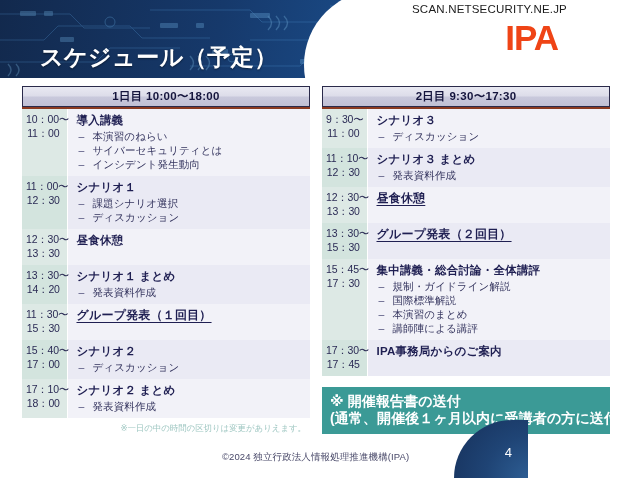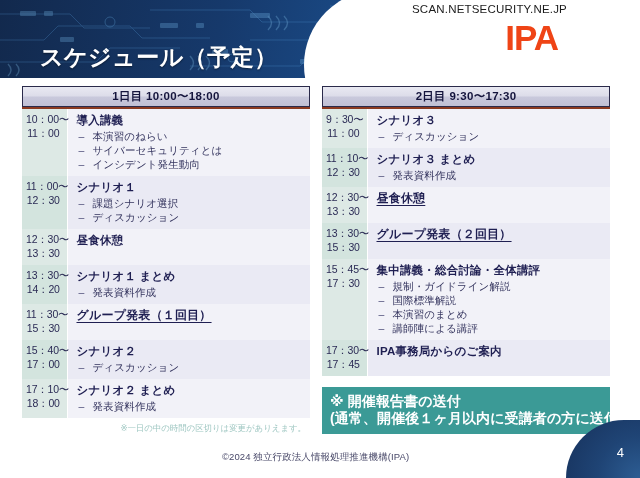--- a/index.html
+++ b/index.html
@@ -196,21 +196,21 @@
     line-height: 17px;
     letter-spacing: .1px;
   }
   .notice div { white-space: nowrap; }
 
   
   .footer {
     position: absolute;
     left: 0;
     bottom: 0;
-    width: 640px;
+    width: 528px;
     height: 38px;
   }
   .copyright {
     position: absolute;
     left: 222px;
     top: 11px;
     font-size: 9.5px;
     color: #4a4a6a;
     letter-spacing: .1px;
   }

